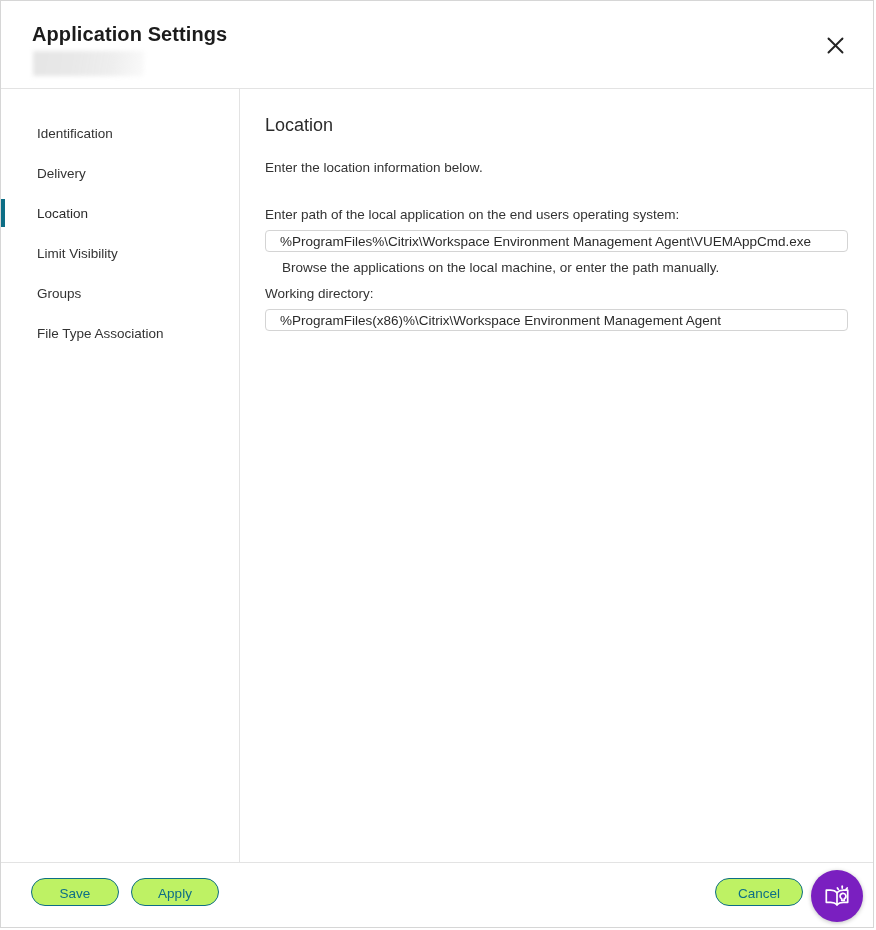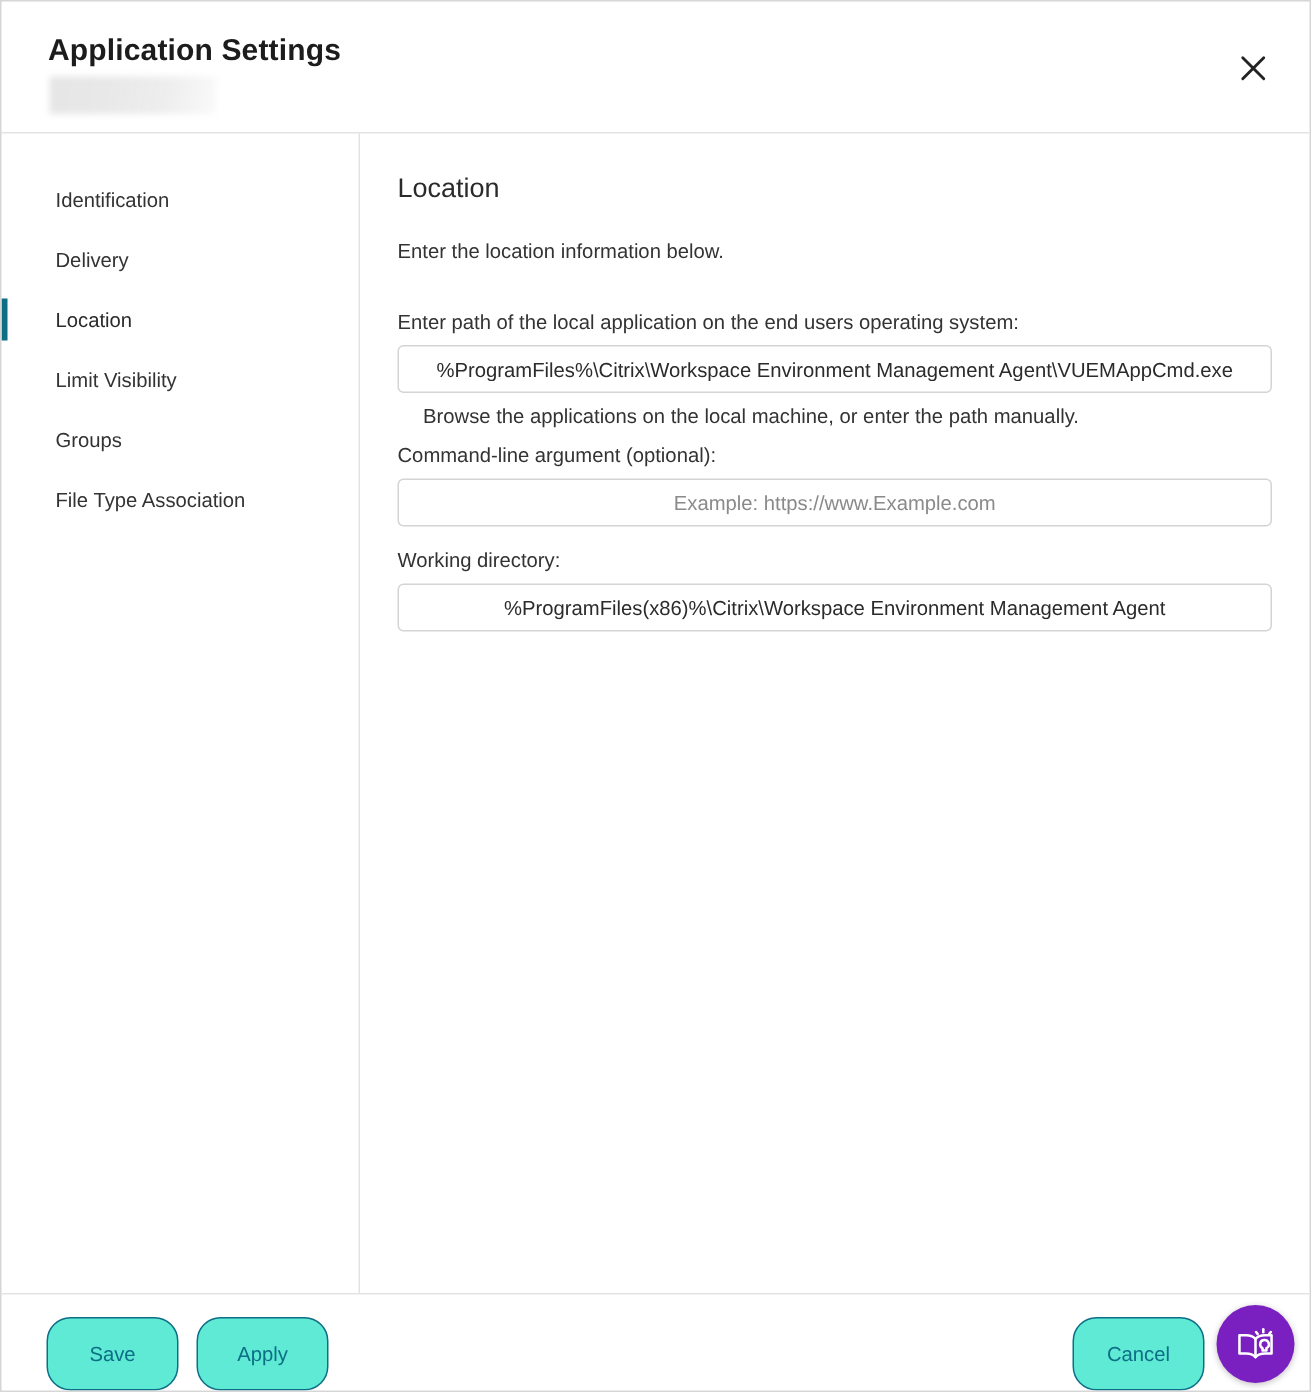--- a/index.html
+++ b/index.html
@@ -139,31 +139,30 @@
   }
   .field-label {
     font-size: 13.5px;
     color: #333333;
     line-height: 18px;
     margin-bottom: 6px;
   }
   .field-input {
     display: block;
     width: 583px;
-    height: 32px;
+    height: 22px;
     box-sizing: border-box;
     padding: 0 14px;
     font-family: "Liberation Sans", sans-serif;
     font-size: 13.5px;
     color: #2b2b2b;
     background: #ffffff;
     border: 1px solid #d4d4d4;
     border-radius: 4px;
     outline: none;
-    text-align: center;
   }
   .field-input::placeholder { color: #8a8a8a; }
   .field-hint {
     font-size: 13.5px;
     color: #333333;
     line-height: 18px;
     margin: 7px 0 0 17px;
   }
   .field-group { margin-bottom: 14px; }
   .field-group.tight { margin-bottom: 8px; margin-top: 29px; }
@@ -174,26 +173,26 @@
     left: 0;
     right: 0;
     bottom: 0;
     height: 65px;
     border-top: 1px solid #e3e3e3;
     box-sizing: border-box;
   }
   .btn {
     position: absolute;
     top: 15px;
-    height: 49px;
+    height: 28px;
     min-width: 88px;
     padding: 0 22px;
     border: 1px solid #0d6e86;
     border-radius: 16px;
-    background: #5eead4;
+    background: #bef264;
     color: #0d6e86;
     font-family: "Liberation Sans", sans-serif;
     font-size: 13.5px;
     line-height: 30px;
     text-align: center;
     cursor: pointer;
     box-sizing: border-box;
   }
   .btn-save   { left: 30px; }
   .btn-apply  { left: 130px; }
@@ -269,24 +268,20 @@
       <h2 class="section-title">Location</h2>
 
       <div class="intro-text">Enter the location information below.</div>
 
       <div class="field-group tight">
         <div class="field-label">Enter path of the local application on the end users operating system:</div>
         <input class="field-input" type="text" value="%ProgramFiles%\Citrix\Workspace Environment Management Agent\VUEMAppCmd.exe" style="">
         <div class="field-hint">Browse the applications on the local machine, or enter the path manually.</div>
       </div>
 
-      <div class="field-group">
-        <div class="field-label">Command-line argument (optional):</div>
-        <input class="field-input" type="text" placeholder="Example: https://www.Example.com" style="">
-      </div>
 
       <div class="field-group">
         <div class="field-label">Working directory:</div>
         <input class="field-input" type="text" value="%ProgramFiles(x86)%\Citrix\Workspace Environment Management Agent" style="">
       </div>
     </section>
   </div>
 
   <div class="footer">
     <button class="btn btn-save">Save</button>

